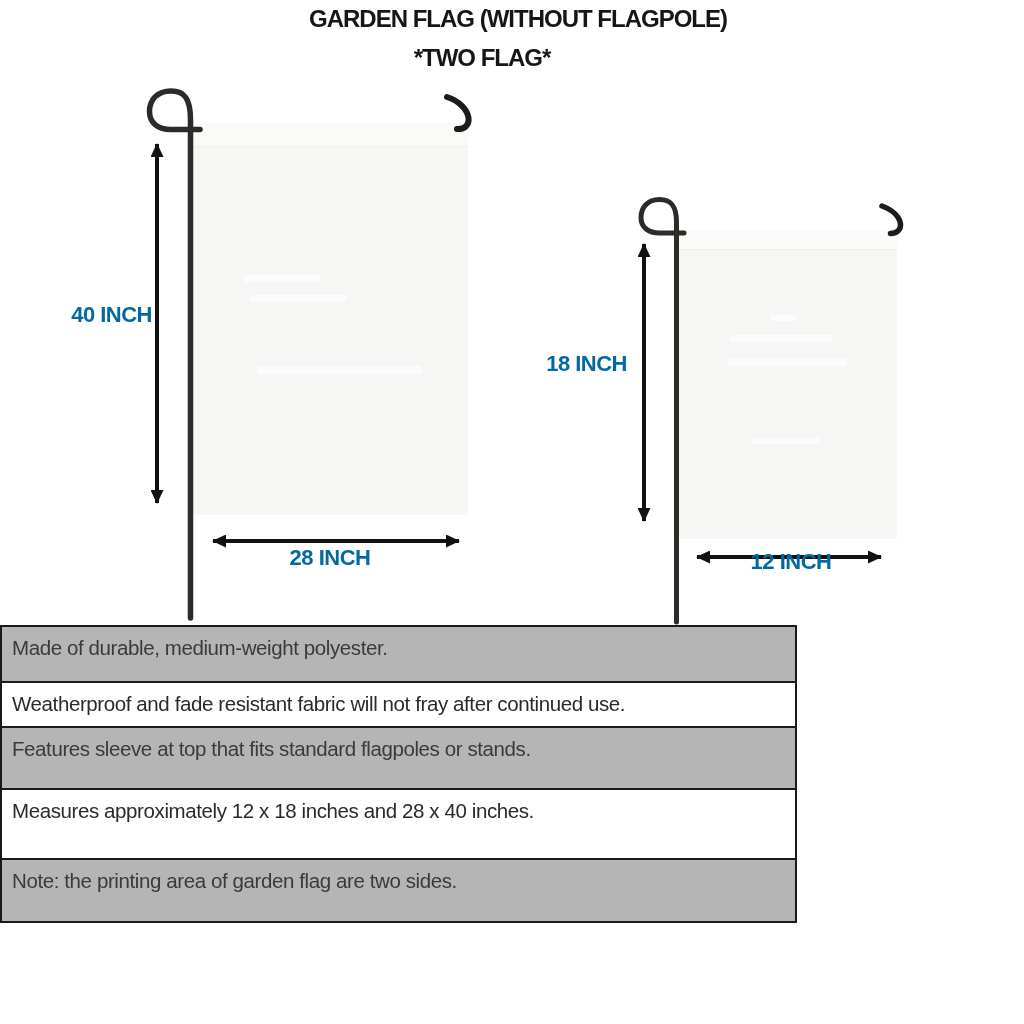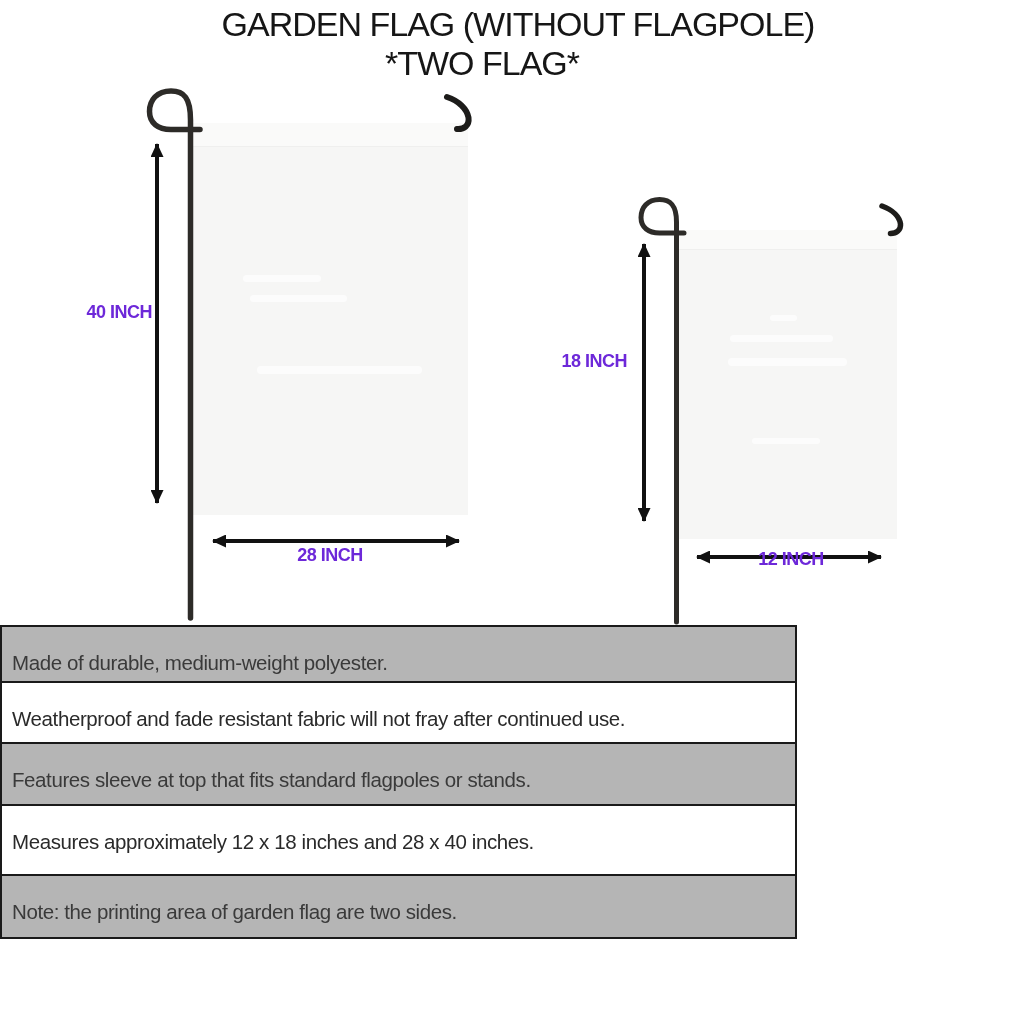--- a/index.html
+++ b/index.html
@@ -3,22 +3,22 @@
 <meta charset="utf-8">
 <style>
   * { margin: 0; padding: 0; box-sizing: border-box; }
   html, body { width: 1024px; height: 1024px; background: #ffffff; overflow: hidden; }
   body { font-family: "Liberation Sans", sans-serif; position: relative; }
 
   
   .title-line {
     position: absolute;
     transform: translateX(-50%);
-    font-weight: 400;
-    font-size: 34px;
+    font-weight: 700;
+    font-size: 24px;
     letter-spacing: -1px;
     color: #161616;
     white-space: nowrap;
   }
   #title1 { left: 518px; top: 5px; }
   #title2 { left: 482px; top: 44px; }
 
   
   .flag-canvas {
     position: absolute;
@@ -45,51 +45,51 @@
     width: 1024px; height: 1024px;
     z-index: 2;
     pointer-events: none;
   }
 
   
   .dim-label {
     position: absolute;
     z-index: 3;
     font-weight: 800;
-    font-size: 18px;
+    font-size: 22px;
     letter-spacing: -0.5px;
-    color: #6d28d9;
+    color: #0369a1;
     white-space: nowrap;
   }
   #label-h-large { left: 30px;  top: 302px; width: 122px; text-align: right; }
   #label-w-large { left: 230px; top: 545px; width: 200px; text-align: center; }
   #label-h-small { left: 505px; top: 351px; width: 122px; text-align: right; }
   #label-w-small { left: 691px; top: 549px; width: 200px; text-align: center; }
 
   
   #feature-table {
     position: absolute;
     left: 0;
     top: 625px;
     width: 797px;
     z-index: 4;
   }
   .feature-row {
     width: 100%;
     border: 2px solid #1a1a1a;
-    padding: 24px 8px 0 10px;
+    padding: 9px 8px 0 10px;
     font-size: 20.5px;
     letter-spacing: -0.4px;
     color: #3c3c3c;
     background: #ffffff;
   }
   .feature-row + .feature-row { margin-top: -2px; }
   .feature-row.shaded { background: #b5b5b5; color: #3a3a3a; }
   #row-0 { height: 58px; }
-  #row-1 { height: 63px; color: #2a2a2a; }
+  #row-1 { height: 47px; color: #2a2a2a; }
   #row-2 { height: 64px; }
   #row-3 { height: 72px; color: #2a2a2a; }
   #row-4 { height: 65px; }
 </style>
 </head>
 <body>
 
 <div class="title-line" id="title1">GARDEN FLAG (WITHOUT FLAGPOLE)</div>
 <div class="title-line" id="title2">*TWO FLAG*</div>
 

